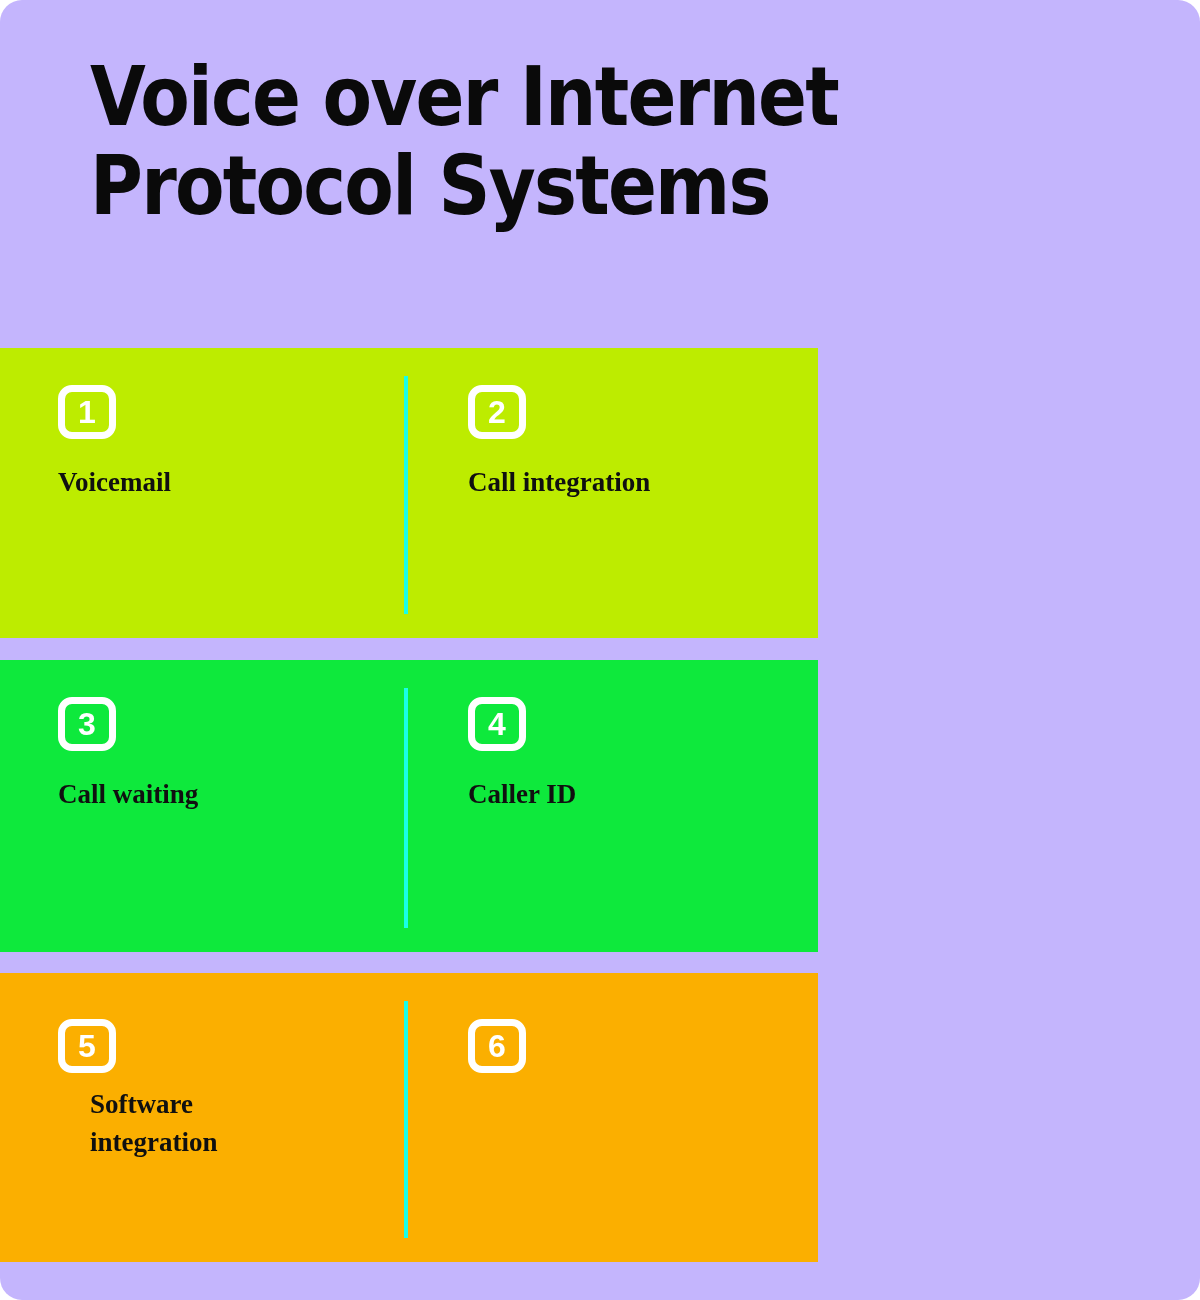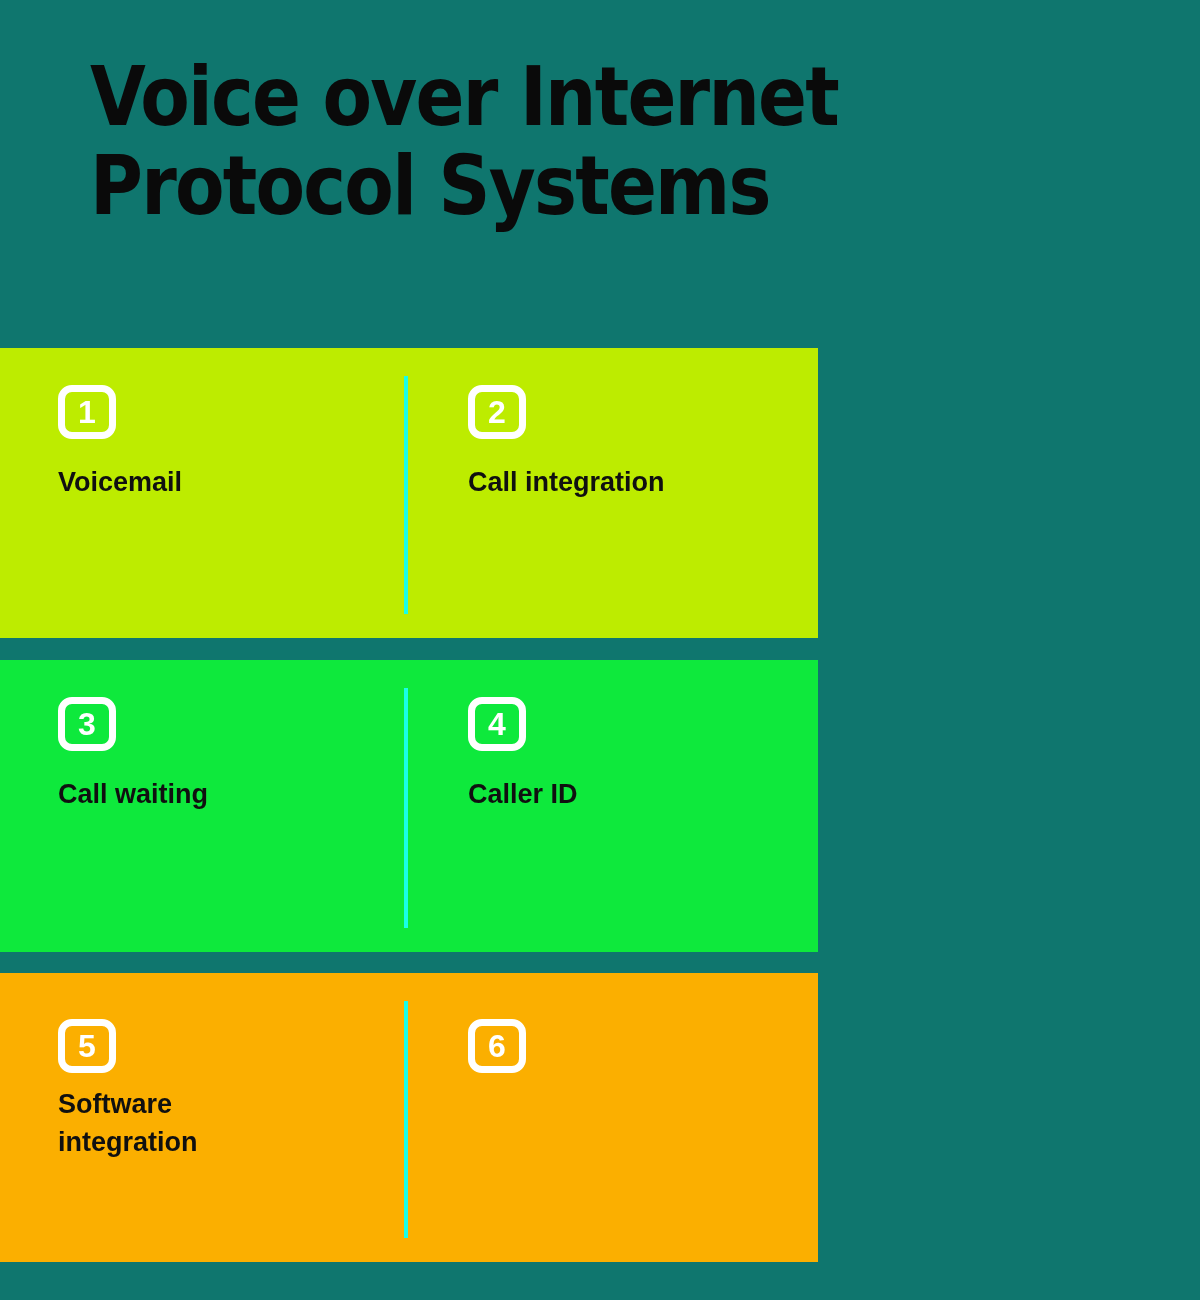--- a/index.html
+++ b/index.html
@@ -68,34 +68,36 @@
     font-weight: bold;
     font-size: 32px;
     line-height: 1;
   }
   .item-label {
     font-weight: bold;
     font-size: 27px;
     line-height: 38px;
     color: #101010;
     white-space: nowrap;
+    font-family: Liberation Serif, serif;
   }
   .panel-3 .badge {
     margin-top: 9px;
     margin-bottom: 12px;
   }
   .panel-3 .item-label {
     white-space: normal;
     max-width: 200px;
+    margin-left: 32px;
   }
 </style>
 </head>
 <body>
 
-<div class="page" style="background: #0f766e;">
+<div class="page" style="background: #c4b5fd; border-radius: 22px;">
 
   <div class="title">
     <div>Voice over Internet</div>
     <div>Protocol Systems</div>
   </div>
 
   <div class="panel panel-1" style="background: rgb(189, 236, 0);">
     <div class="divider" style="background: rgb(24, 255, 232);"></div>
     <div class="item col-1">
       <div class="badge">

